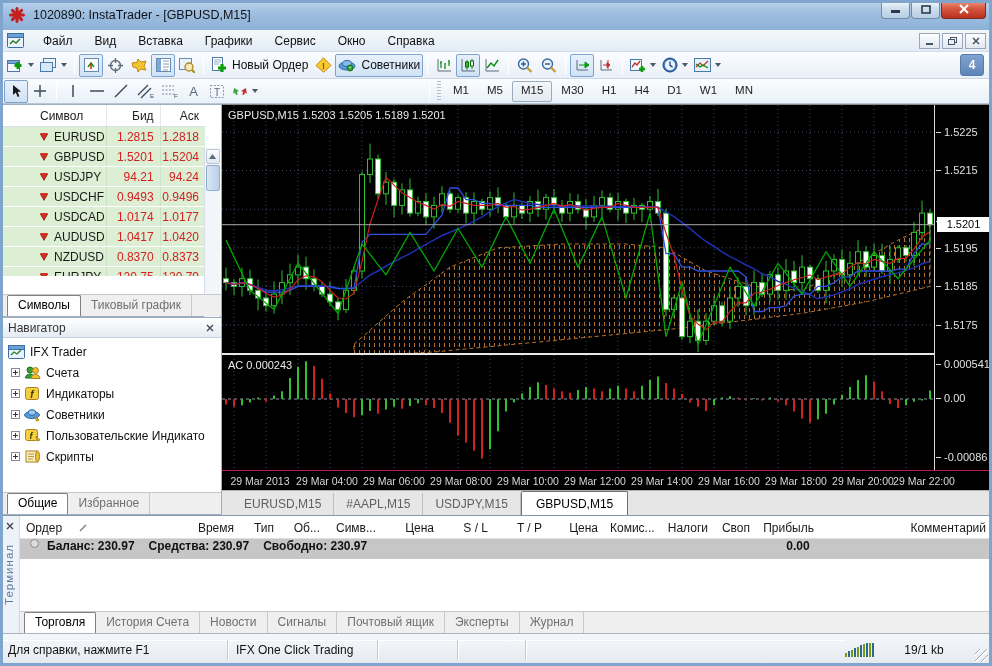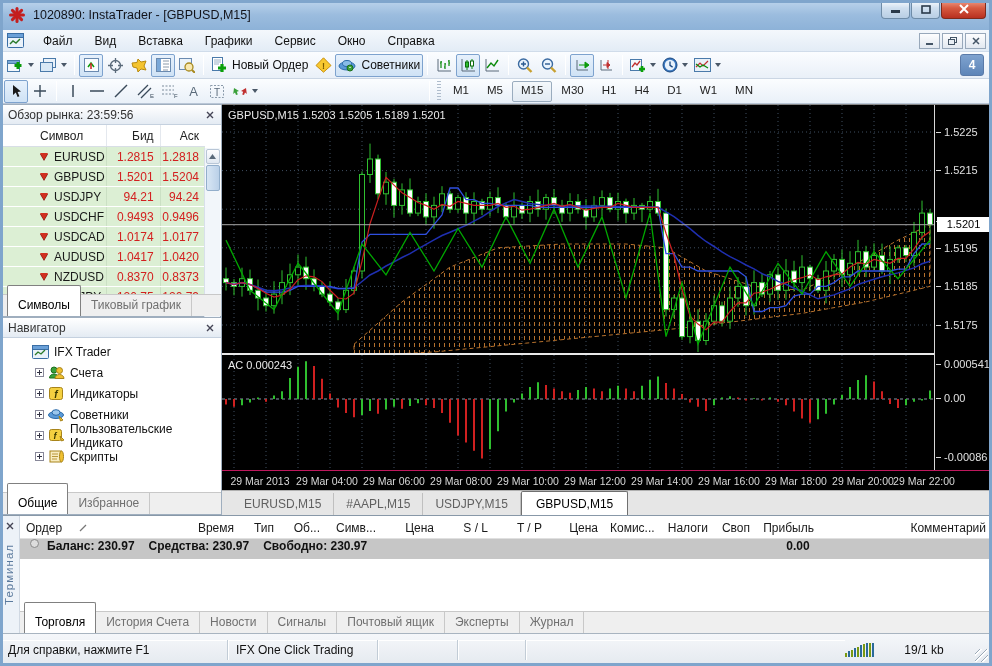--- a/index.html
+++ b/index.html
@@ -49,23 +49,23 @@
   .mw-head .mw-sym { border-right:1px solid #E4E8EE; color:#222; }
   .mw-bid { width:60px; text-align:right; padding-right:6px; color:#D32020; border-right:1px solid #CBE0C4; height:100%; line-height:20px; }
   .mw-ask { width:50px; text-align:right; padding-right:6px; color:#D32020; height:100%; line-height:20px; }
   .mw-head .mw-bid, .mw-head .mw-ask { color:#222; border-right-color:#E4E8EE; line-height:22px; }
   .arr-down { width:0; height:0; border-left:4px solid transparent; border-right:4px solid transparent; border-top:7px solid #D03020; margin-right:6px; filter:drop-shadow(0 1px 0 #801010); }
   .vscroll { position:absolute; right:1px; top:43px; width:16px; height:170px; background:#F2F6FA; border-left:1px solid #D8E0EA; }
   .sbtn { width:14px; height:15px; margin:1px auto; background:linear-gradient(#FDFDFE,#E0E8F1); border:1px solid #B8C6D6; border-radius:2px; display:flex; align-items:center; justify-content:center; }
   .sthumb { width:14px; height:26px; margin:1px auto; background:linear-gradient(90deg,#D8E6F4,#BAD0E8); border:1px solid #92AECB; border-radius:2px; }
   .tabstrip { height:22px; display:flex; align-items:flex-end; background:#EFEFEF; border-top:1px solid #C8C8C8; padding-left:4px; }
   .tab { padding:3px 10px 4px; color:#707070; font-size:12px; border-right:1px solid #C8C8C8; }
-  .tab.active { background:#fff; border:1px solid #808080; border-bottom:none; border-radius:2px 2px 0 0; color:#000; margin-bottom:0; position:relative; top:0; padding-top:12px; }
-
-  .nav-tree { height:174px; overflow:hidden; padding-top:3px;padding-left:24px; }
+  .tab.active { background:#fff; border:1px solid #808080; border-bottom:none; border-radius:2px 2px 0 0; color:#000; margin-bottom:0; position:relative; top:0; padding-top:2px; }
+
+  .nav-tree { height:174px; overflow:hidden; padding-top:3px; }
   .nav-row { display:flex; align-items:center; height:21px; color:#101010; }
   .expand { width:9px; height:9px; border:1px solid #889; background:#fff; position:relative; margin:0 4px 0 8px; flex:none; }
   .expand::before { content:""; position:absolute; left:1px; right:1px; top:3px; height:1px; background:#334; }
   .expand::after { content:""; position:absolute; top:1px; bottom:1px; left:3px; width:1px; background:#334; }
   .nico { width:17px; height:15px; margin-right:5px; flex:none; }
   .nav-root-icon { width:17px; height:14px; margin:0 5px 0 5px; }
 
   
   .chart-zone { left:222px; top:104px; width:770px; height:386px; background:#000; border-top:1px solid #888; }
   .plot-svg { position:absolute; left:0; top:0; }
@@ -391,28 +391,20 @@
   <div class="tfbtn pressed">M15</div>
   <div class="tfbtn">M30</div>
   <div class="tfbtn">H1</div>
   <div class="tfbtn">H4</div>
   <div class="tfbtn">D1</div>
   <div class="tfbtn">W1</div>
   <div class="tfbtn">MN</div>
 </div>
 
 <div class="abs panel" style="top:104px; height:213px;">
-  <div class="panel-title">
-    <span class="t">Обзор рынка: 23:59:56</span>
-    <span class="xbtn">
-        <svg width="8" height="8" viewBox="0 0 8 8">
-          <path d="M1 1 L7 7 M7 1 L1 7" stroke="#445" stroke-width="1.4"></path>
-        </svg>
-      </span>
-  </div>
   <div class="mw-table">
     <div class="mw-head">
       <span class="mw-sym">Символ</span>
       <span class="mw-bid">Бид</span>
       <span class="mw-ask">Аск</span>
     </div>
     <div class="mw-rows">
       <div class="mw-row">
           <span class="mw-sym">
             <i class="arr-down"></i>

